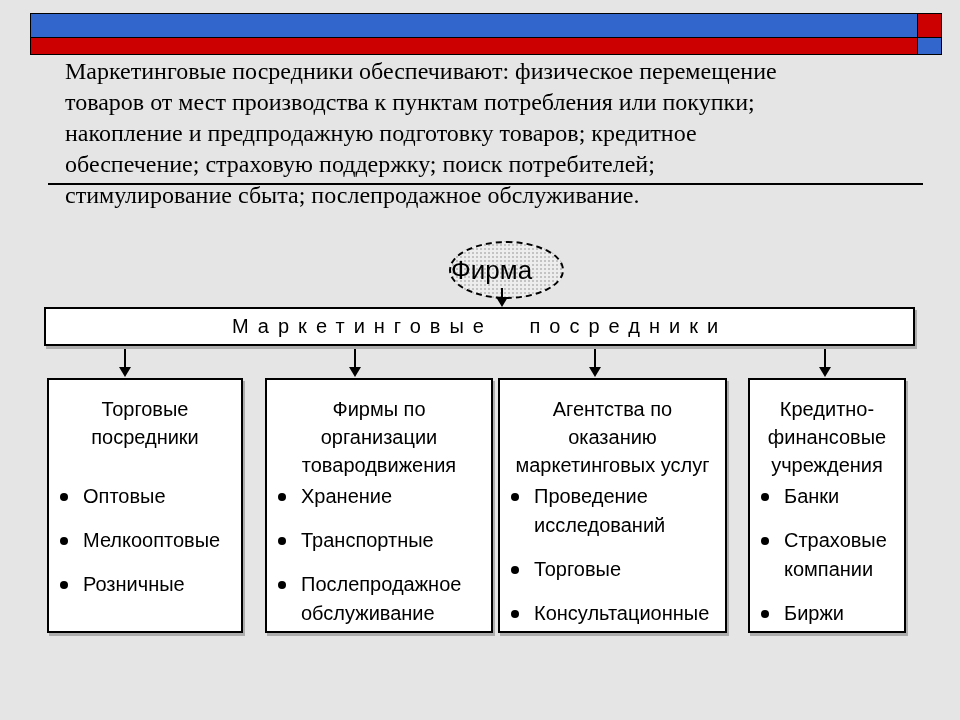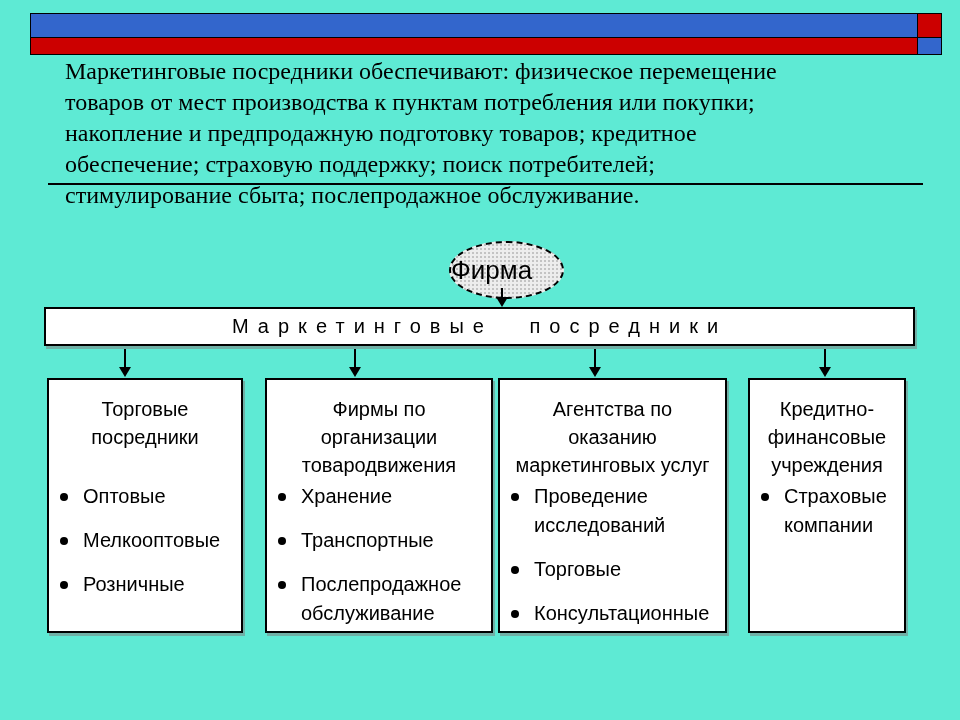--- a/index.html
+++ b/index.html
@@ -1,18 +1,18 @@
 <!DOCTYPE html>
 <html style="--blue: #3366CC; --red: #CC0000;"><head>
 <meta charset="utf-8">
 <style>
   * { margin:0; padding:0; box-sizing:border-box; }
   html,body { background:#fff; }
   .slide {
-    position:relative; width:960px; height:720px; background:#5eead4;
+    position:relative; width:960px; height:720px; background:#e5e5e5;
     overflow:hidden; font-family:"Liberation Sans", sans-serif; color:#000;
   }
   
   .hdr { position:absolute; border:1px solid #000; }
   .hdr-blue    { left:30px;  top:13px; width:888px; height:25px; background:var(--blue); }
   .hdr-red-sq  { left:917px; top:13px; width:25px;  height:25px; background:var(--red); }
   .hdr-red     { left:30px;  top:37px; width:888px; height:18px; background:var(--red); }
   .hdr-blue-sq { left:917px; top:37px; width:25px;  height:18px; background:var(--blue); }
   
   .paragraph {
@@ -136,17 +136,19 @@
       <li>Торговые</li>
       <li>Консультационные</li>
     </ul>
   </div>
 
   <div class="cat-box box4">
     <div class="box-title">Кредитно-
 финансовые
 учреждения</div>
     <ul class="box-list">
+      <li>Банки</li>
       <li>Страховые компании</li>
+      <li>Биржи</li>
     </ul>
   </div>
 
 </div>
 
 </body></html>

